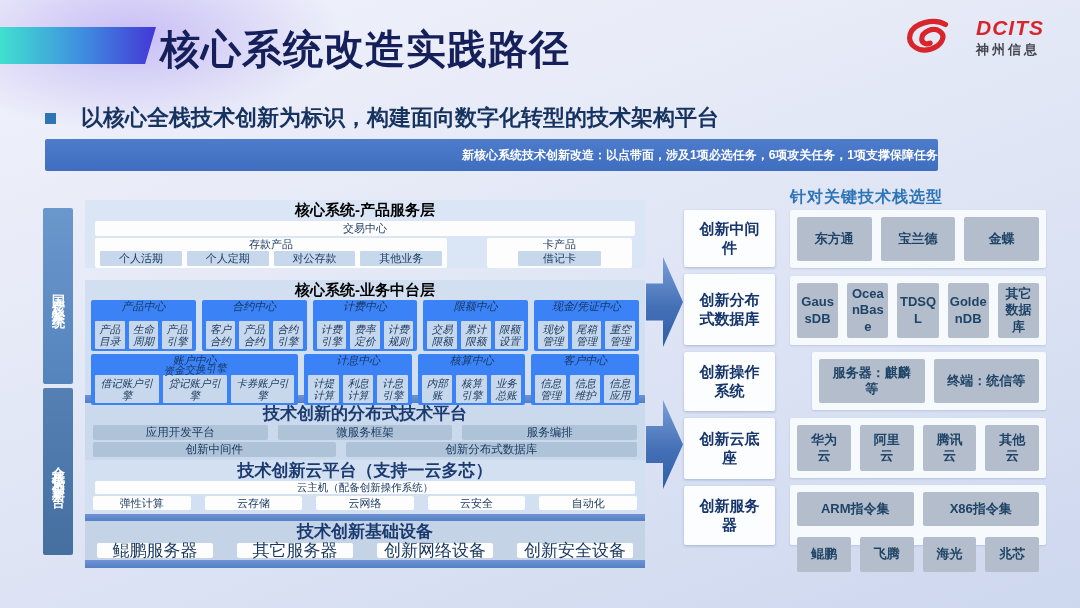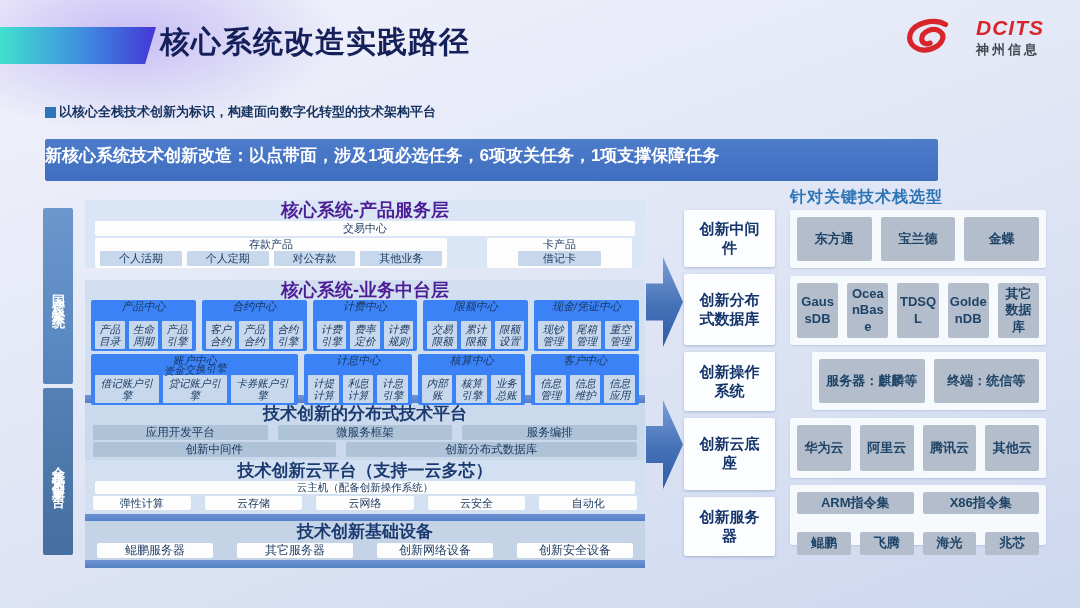--- a/index.html
+++ b/index.html
@@ -5,48 +5,48 @@
   html,body{margin:0;padding:0;}
   body{font-family:"Liberation Sans","DejaVu Sans",sans-serif;}
   .slide{position:relative;width:1080px;height:608px;overflow:hidden;
     background:linear-gradient(160deg,#f1f2fb 0%,#e6eaf7 35%,#d7dff2 75%,#cdd7ee 100%);}
   .glow{position:absolute;left:-60px;top:-50px;width:420px;height:190px;
     background:radial-gradient(ellipse at 45% 45%,rgba(168,148,240,.55),rgba(168,148,240,0) 65%);}
   
   .accent-bar{position:absolute;left:0;top:27px;width:156px;height:37px;
     background:linear-gradient(90deg,#41e0cf 0%,#3f8ae0 55%,#4436d6 100%);
     clip-path:polygon(0 0,100% 0,93% 100%,0 100%);}
-  .title{position:absolute;left:160px;top:22px;margin:0;font-size:30px;font-weight:bold;
+  .title{position:absolute;left:160px;top:22px;margin:0;font-size:40px;font-weight:bold;
     color:#15205a;letter-spacing:1px;}
   .logo{position:absolute;right:36px;top:16px;display:flex;align-items:center;gap:20px;}
   .logo-brand{color:#d7252b;font-size:21px;font-weight:bold;letter-spacing:1px;font-style:italic;}
   .logo-name{color:#43464d;font-size:13px;font-weight:bold;letter-spacing:3px;margin-top:1px;}
-  .subtitle{position:absolute;left:45px;top:103px;display:flex;align-items:center;gap:3px;
-    font-size:13px;font-weight:bold;color:#16335f;}
+  .subtitle{position:absolute;left:45px;top:103px;display:flex;align-items:center;gap:25px;
+    font-size:22px;font-weight:bold;color:#16335f;}
   .bullet{width:11px;height:11px;background:#2e75b6;flex:0 0 11px;}
-  .banner{position:absolute;left:45px;top:139px;width:893px;height:42px;line-height:33px;
-    background:linear-gradient(180deg,#4d7ccb,#3f6ec0);color:#fff;font-size:17px;font-weight:bold;
-    text-align:left;border-radius:2px;}
+  .banner{position:absolute;left:45px;top:139px;width:893px;height:32px;line-height:33px;
+    background:linear-gradient(180deg,#4d7ccb,#3f6ec0);color:#fff;font-size:12px;font-weight:bold;
+    text-align:right;border-radius:2px;}
   
   .side-label{position:absolute;left:43px;width:30px;color:#fff;font-size:13px;font-weight:bold;
     writing-mode:vertical-rl;text-orientation:upright;display:flex;align-items:center;justify-content:center;
     letter-spacing:4px;border-radius:2px;}
   .side-top{top:208px;height:176px;background:linear-gradient(180deg,#6a97cc,#5584bd);}
   .side-bottom{top:388px;height:167px;background:linear-gradient(180deg,#5480b4,#446f9f);}
   
   .diagram{position:absolute;left:85px;top:200px;width:560px;display:flex;flex-direction:column;}
   .sec{box-sizing:border-box;}
   .sec-product{height:68px;background:#dae6f5;}
   .sec-business{height:115px;background:#d2dff1;margin-top:12px;}
   .sec-platform{height:57px;background:#cbd9ec;}
   .sec-cloud{height:54px;background:#d3e0f1;}
   .sec-infra{height:39px;background:#c5d3e7;}
   .band{height:8px;background:linear-gradient(180deg,#6e93d5,#5580c4);}
   .band.thin{height:7px;}
-  .sec-title{font-size:18px;font-weight:bold;color:#4c1d95;text-align:center;height:18px;line-height:18px;padding-top:1px;}
+  .sec-title{font-size:15px;font-weight:bold;color:#000000;text-align:center;height:18px;line-height:18px;padding-top:1px;}
   .sec-title.big{font-size:17px;height:19px;line-height:19px;color:#1a3a70;}
   .wbar{background:#fdfdfe;border-radius:2px;font-size:11px;color:#17365d;text-align:center;}
   .trade{margin:2px 10px 0;height:15px;line-height:15px;}
   .host{margin:1px 10px 0;height:13px;line-height:13px;font-size:10.5px;}
   .prod-row{display:flex;margin:2px 10px 0;}
   .group{background:#fdfdfe;border-radius:2px;position:relative;}
   .group-title{font-size:11px;color:#17365d;text-align:center;height:13px;line-height:13px;}
   .cells{display:flex;gap:5px;padding:0 5px 2px;}
   .cell{flex:1;background:#c7d8ec;border-radius:1px;font-size:11px;color:#17365d;text-align:center;
     line-height:1.15;padding:1px 0;}
@@ -62,46 +62,46 @@
   .overlay-label{position:absolute;left:50%;top:9px;transform:translateX(-50%) rotate(-3deg);
     font-size:10.5px;color:#17365d;white-space:nowrap;z-index:2;}
   .bars{display:flex;gap:10px;margin:2px 8px 0;}
   .bar{flex:1;background:#aec2d8;border-radius:2px;height:15px;line-height:15px;text-align:center;
     font-size:11.5px;color:#17365d;}
   .bars.two .bar:nth-child(2){flex:1.2;}
   .wboxes{display:flex;gap:14px;margin:2px 8px 0;}
   .wbox{flex:1;background:#fdfdfe;border-radius:2px;height:14px;line-height:14px;text-align:center;
     font-size:11px;color:#17365d;}
   .sec-infra .wboxes{gap:24px;margin:2px 12px 0;}
-  .sec-infra .wbox{height:15px;line-height:15px;font-size:12px;}
+  .sec-infra .wbox{height:15px;line-height:15px;font-size:17px;}
   
   .arrow{position:absolute;left:646px;width:37px;
     background:linear-gradient(180deg,#7ea3da 0%,#4470b6 55%,#2d5ca6 100%);
     clip-path:polygon(0 31%,46% 31%,46% 4%,100% 50%,46% 96%,46% 69%,0 69%);}
   .arrow1{top:253px;height:98px;}
   .arrow2{top:396px;height:97px;}
   
   .innov-col{position:absolute;left:684px;top:210px;width:91px;display:flex;flex-direction:column;gap:7px;}
   .innov-box{background:#fbfdff;box-shadow:0 1px 3px rgba(40,70,130,.28);border-radius:2px;
     display:flex;align-items:center;justify-content:center;text-align:center;
     font-size:15px;font-weight:bold;color:#15356b;padding:0 13px;box-sizing:border-box;line-height:1.25;}
-  .ib1{height:57px;}.ib2{height:71px;}.ib3{height:59px;}.ib4{height:72px;}.ib5{height:59px;}
+  .ib1{height:57px;}.ib2{height:71px;}.ib3{height:59px;}.ib4{height:61px;}.ib5{height:59px;}
   
   .select-col{position:absolute;left:790px;top:187px;width:256px;}
   .select-title{font-size:16px;font-weight:bold;color:#2e75b6;height:20px;line-height:20px;letter-spacing:1px;}
   .panel{background:#f7fafd;border-radius:2px;box-shadow:0 1px 2px rgba(60,90,140,.18);
     display:flex;gap:9px;padding:7px;box-sizing:border-box;}
   .graybox{flex:1;background:#b3bdcb;border-radius:2px;display:flex;align-items:center;justify-content:center;
-    text-align:center;font-size:13px;font-weight:bold;color:#1f4467;line-height:1.25;padding:3px;}
+    text-align:center;font-size:13px;font-weight:bold;color:#1f4467;line-height:1.25;padding:9px;}
   .p1{margin-top:3px;height:58px;}
   .p2{margin-top:8px;height:69px;}
   .p2 .graybox{font-size:13px;word-break:break-all;padding:1px 2px;}
   .p3{margin-top:7px;height:58px;margin-left:22px;}
   .p4{margin-top:8px;height:60px;}
-  .p5{margin-top:7px;height:60px;flex-direction:column;gap:18px;}
+  .p5{margin-top:7px;height:60px;flex-direction:column;gap:11px;}
   .prow{display:flex;gap:9px;flex:1;}
 </style>
 </head>
 <body>
 
 <div class="slide">
   <div class="glow"></div>
   <div class="accent-bar"></div>
   <h1 class="title">核心系统改造实践路径</h1>
   <div class="logo">

